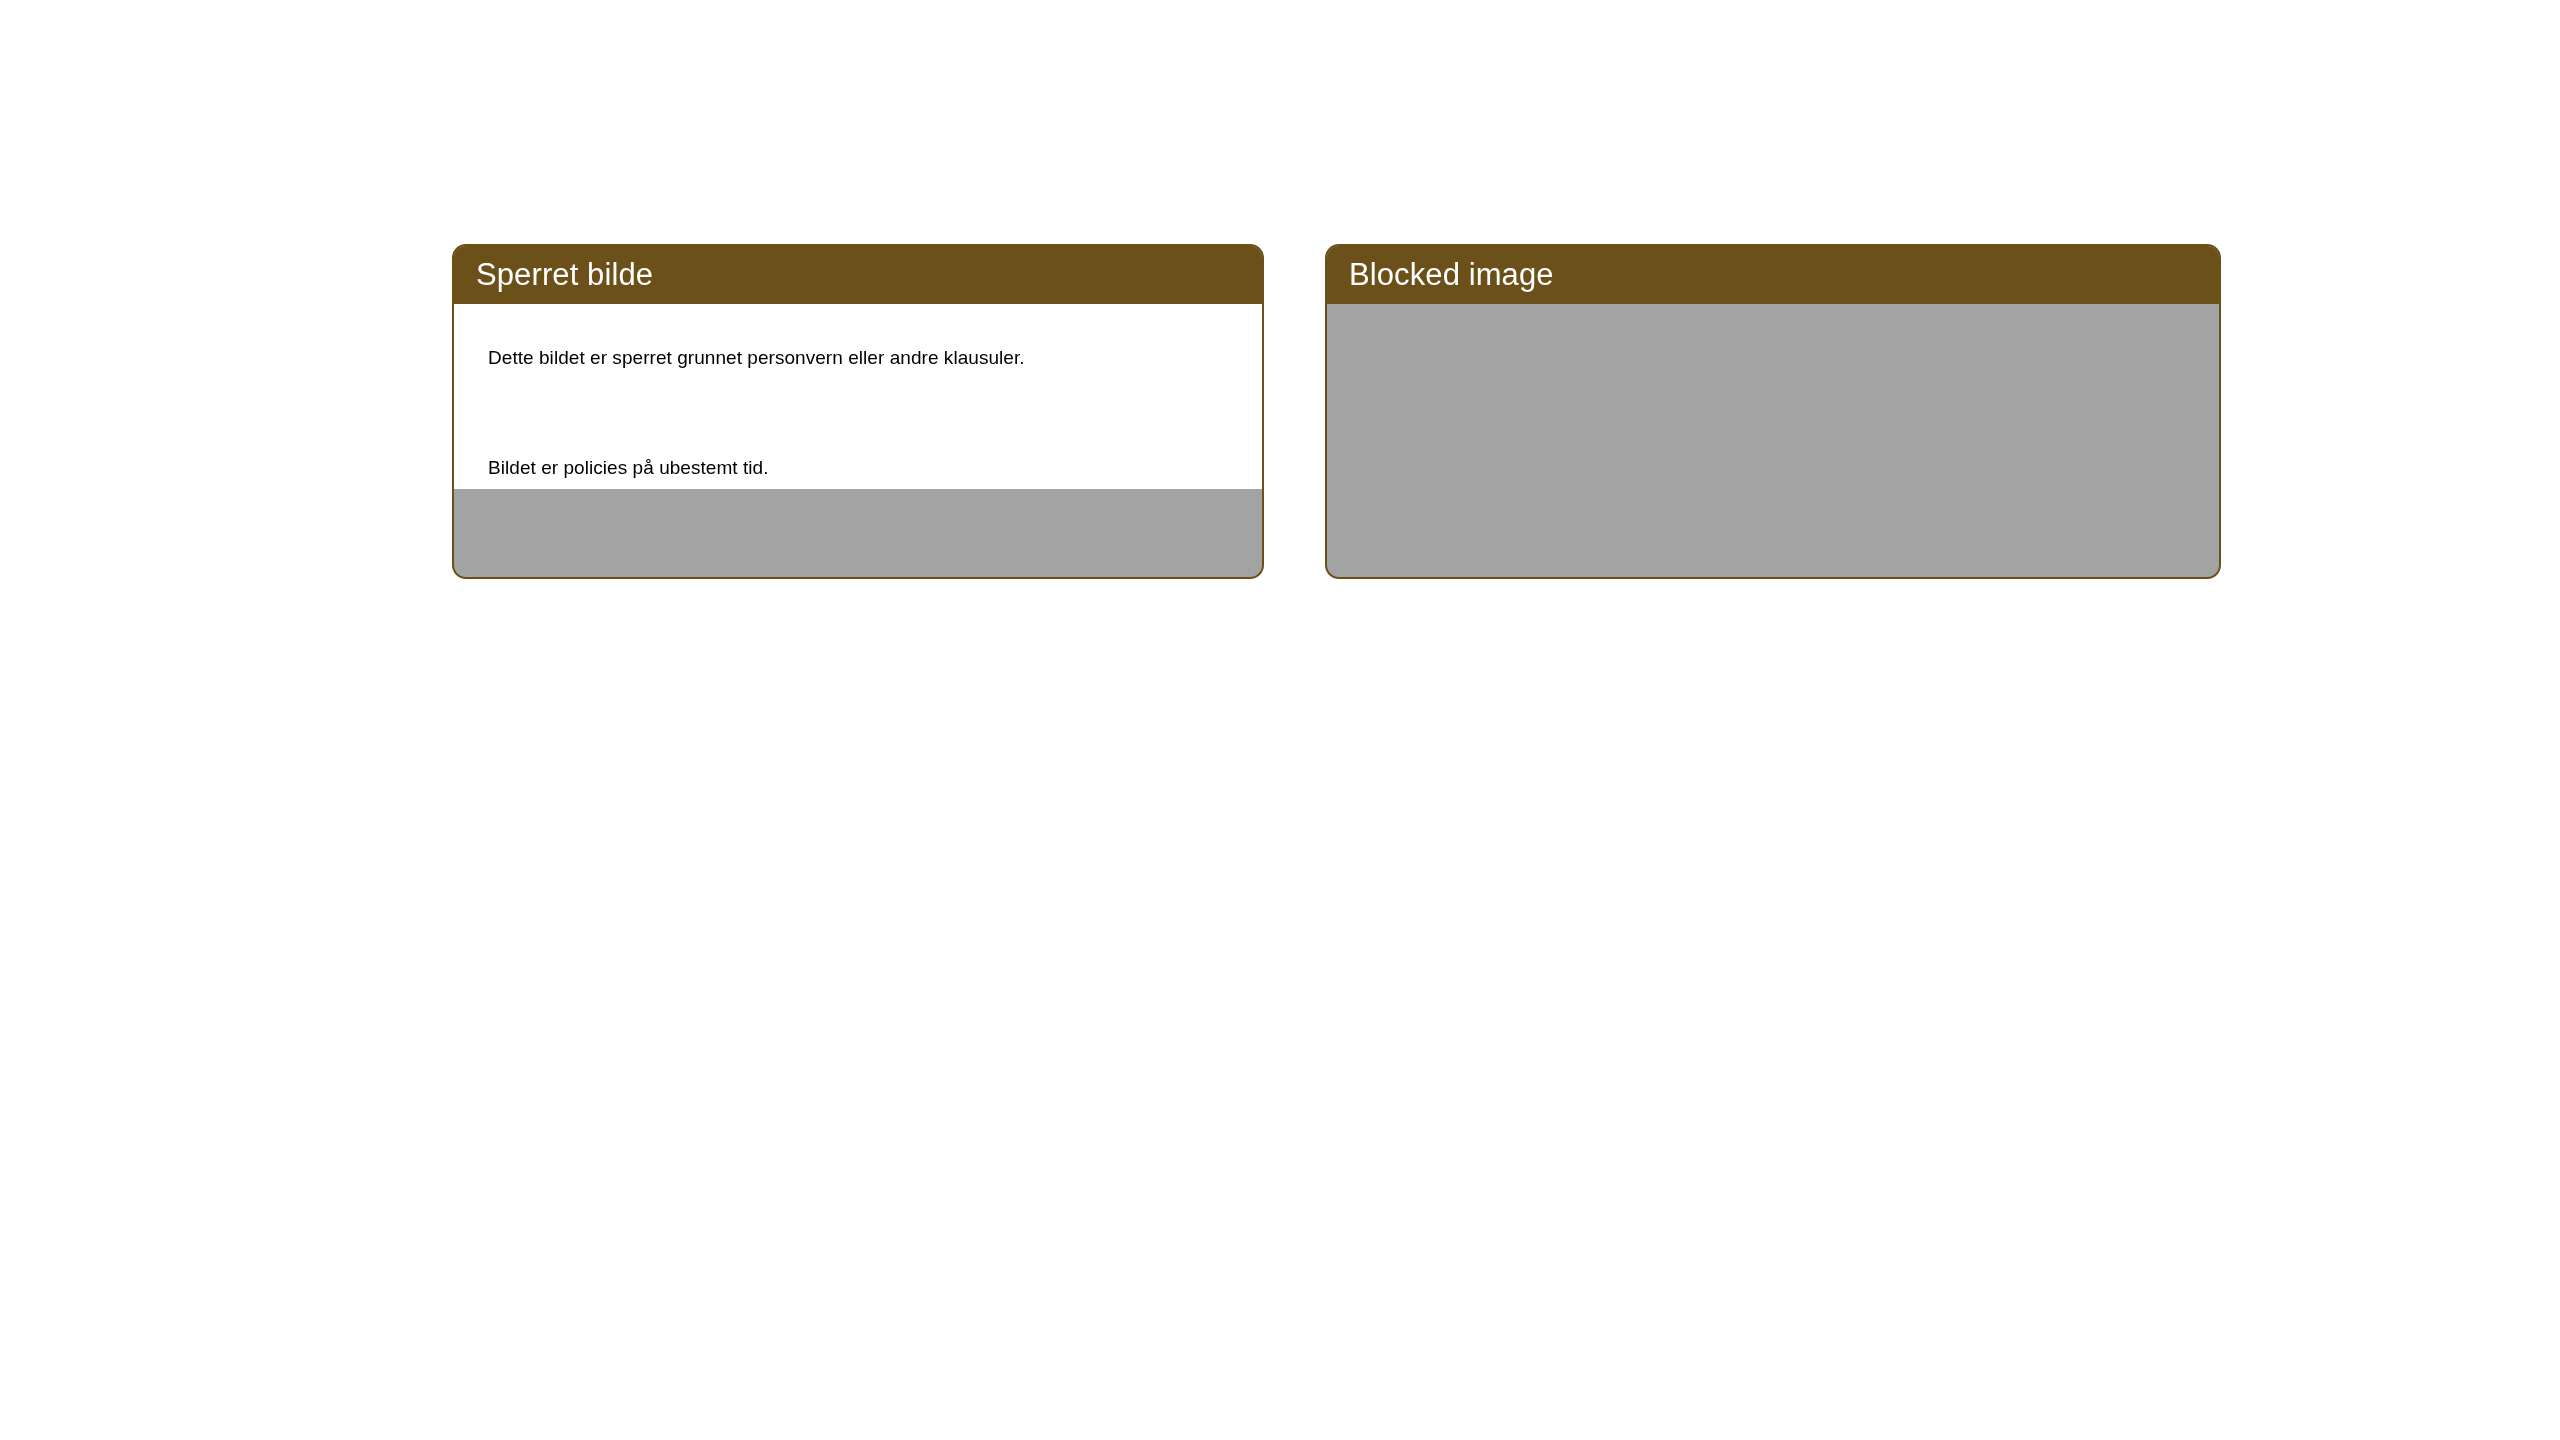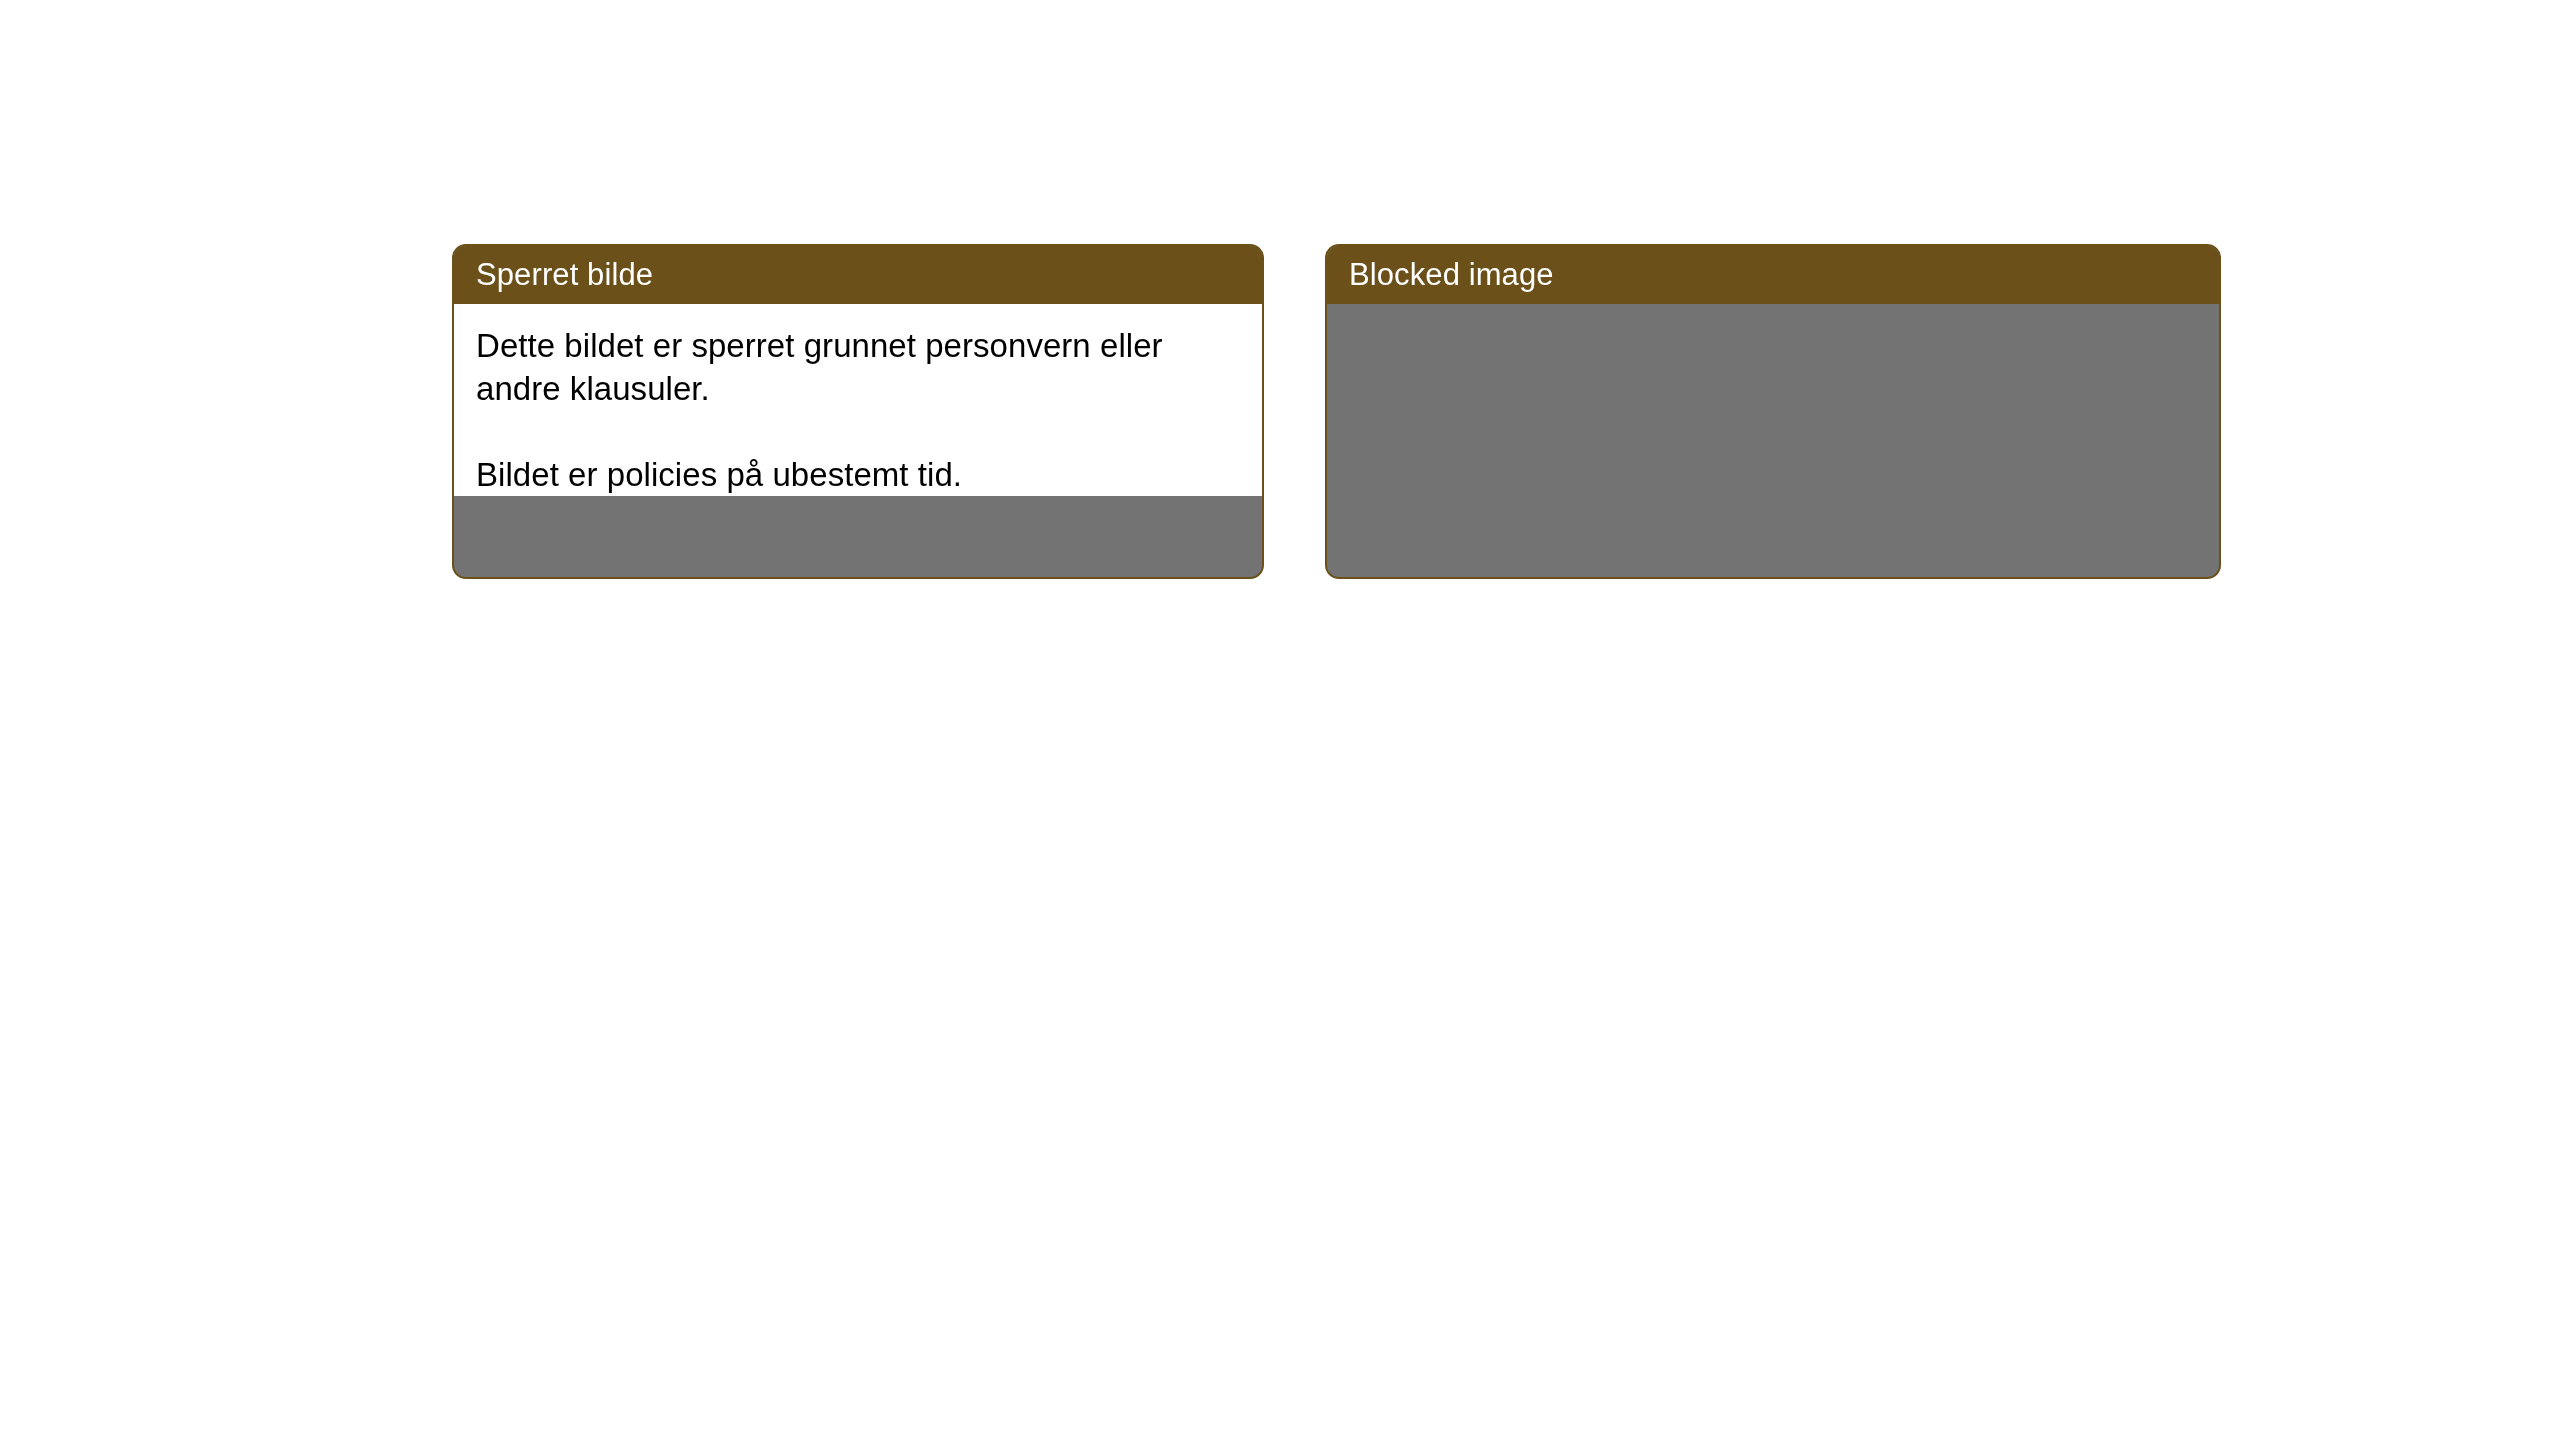--- a/index.html
+++ b/index.html
@@ -17,21 +17,21 @@
   #canvas {
     position: relative;
     width: 2560px;
     height: 1440px;
     background: #ffffff;
   }
 
   .notice-card {
     position: absolute;
     box-sizing: border-box;
-    background: #737373;
+    background: #a3a3a3;
     border: 2px solid #6b5119;
     border-radius: 14px;
     overflow: hidden;
   }
 
   .notice-card.card-no {
     left: 452px;
     top: 244px;
     width: 812px;
     height: 335px;
@@ -63,24 +63,24 @@
   }
 
   .card-body {
     box-sizing: border-box;
     padding: 20px 24px 0 22px;
     background: #ffffff;
   }
 
   .card-paragraph {
     color: #000000;
-    font-size: 33px;
+    font-size: 19px;
     line-height: 43px;
     font-weight: 400;
-    margin: 0;
+    margin: 12px;
     letter-spacing: 0.05px;
   }
 
   .paragraph-gap {
     height: 43px;
   }
 </style>
 </head>
 <body>
 

